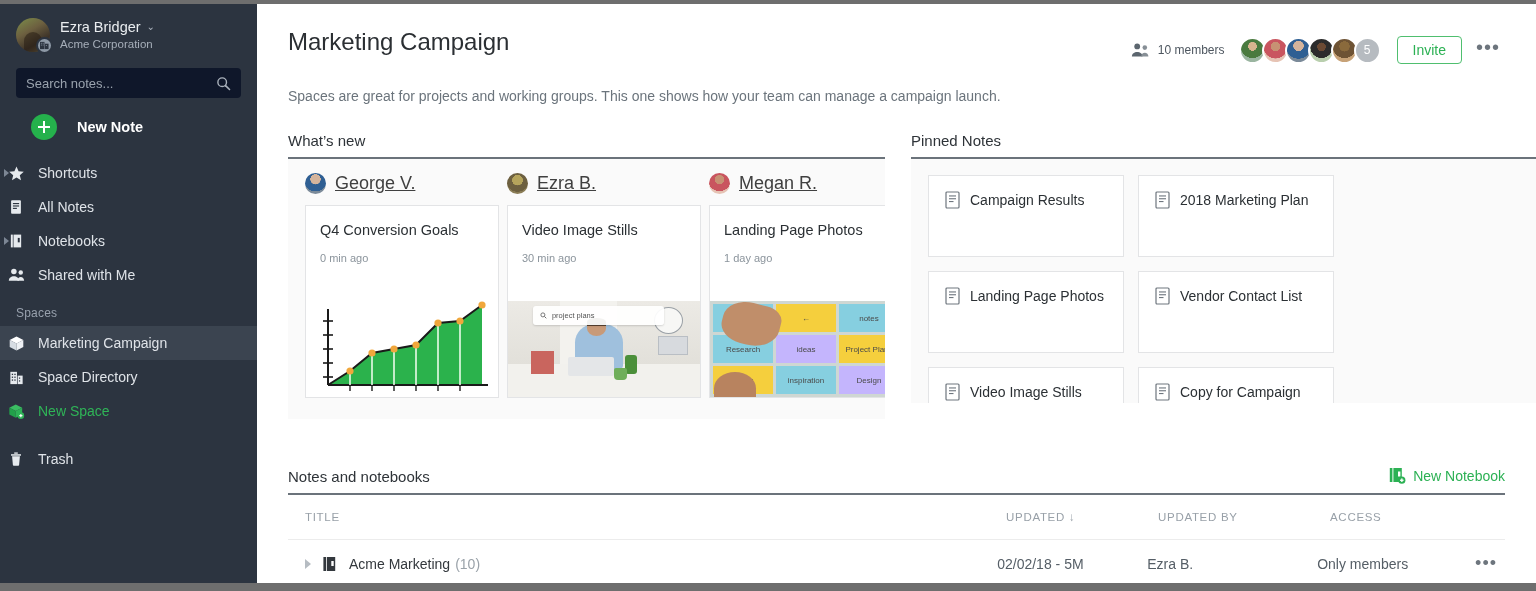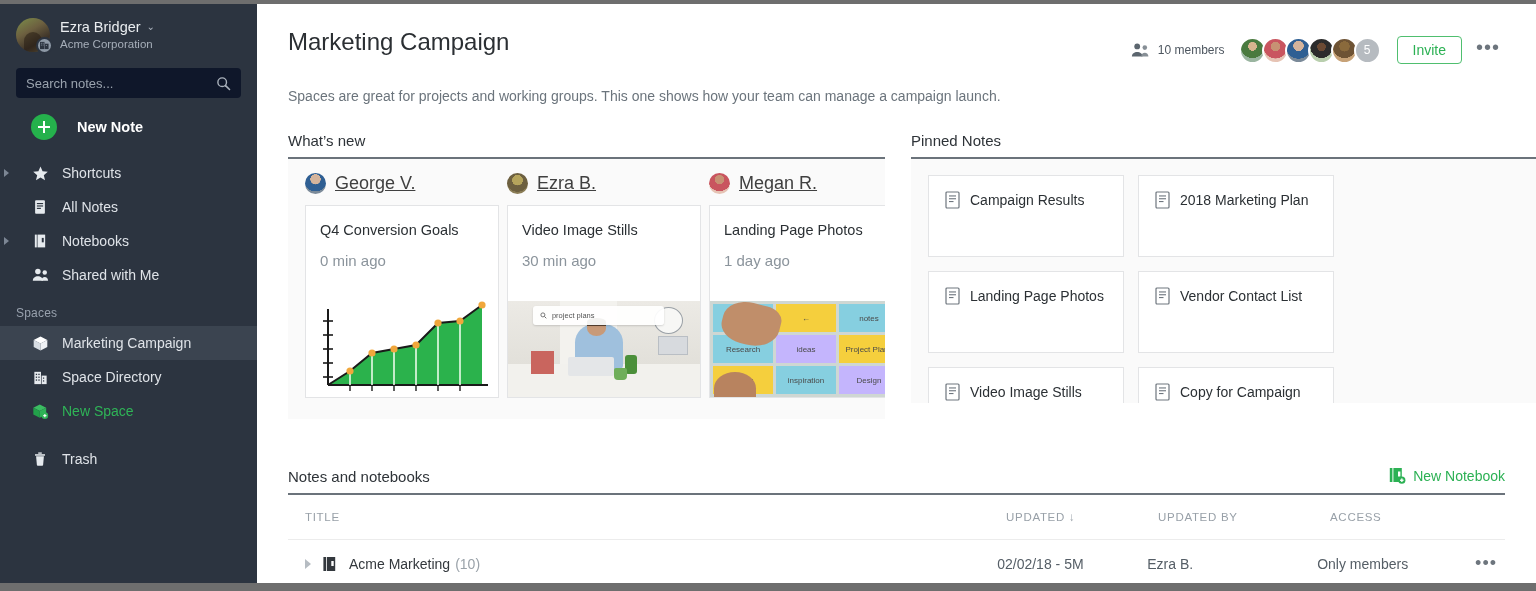--- a/index.html
+++ b/index.html
@@ -81,21 +81,21 @@
   }
   .plus-circle::after {
     content:""; position:absolute; width:2px; height:12px; background:#fff;
   }
   .plus-circle { position: relative; }
   .new-note-label { color:#fff; font-size: 14.5px; font-weight: bold; }
 
   .nav { margin-top: 2px; }
   .nav-item {
     display:flex; align-items:center; height: 34px;
-    padding-left: 32px; color:#dfe3e8; font-size: 14px; cursor: pointer;
+    padding-left: 8px; color:#dfe3e8; font-size: 14px; cursor: pointer;
     position: relative;
   }
   .nav-item .tri {
     position:absolute; left:4px; width:0; height:0;
     border-left: 5px solid #7c8694; border-top: 4px solid transparent; border-bottom: 4px solid transparent;
   }
   .nav-item .ico { width: 20px; height: 18px; margin-right: 10px; flex:none; display:flex; align-items:center; }
   .nav-item .ico svg { display:block; }
   .nav-item.active { background: #3b4450; }
   .nav-item.green { color: #2fb457; }
@@ -151,21 +151,21 @@
   .wn-row { display:flex; gap: 8px; padding-left: 17px; }
   .wn-col { width: 194px; flex:none; }
   .wn-author { display:flex; align-items:center; gap:9px; margin-bottom: 11px; }
   .wn-av { width:21px; height:21px; border-radius:50%; flex:none; overflow:hidden; }
   .wn-author-name { font-size: 18px; color:#404040;text-decoration:underline; }
   .wn-card {
     background:#fff; border:1px solid #e3e4e6; height: 193px; overflow:hidden;
     display:flex; flex-direction:column;
   }
   .wn-card-title { font-size: 14.5px; color:#2b3034; padding: 15px 14px 0 14px; line-height: 19px; }
-  .wn-card-time { font-size: 15px; color:#8b949c; padding: 12px 14px 0 14px; }
+  .wn-card-time { font-size: 11px; color:#8b949c; padding: 12px 14px 0 14px; }
   .wn-thumb { margin-top: auto; height: 96px; width:100%; overflow:hidden; position:relative; background:#f4f4f4; }
 
   
   .mini-chart { width:100%; height:100%; display:block; }
 
   
   .photo-desk { position:absolute; inset:0; background:#d9dbd6; }
   .photo-desk .wall { position:absolute; left:0; top:0; right:0; height:66%; background:linear-gradient(180deg,#eceae5,#e2e0da); }
   .photo-desk .panel { position:absolute; left:27%; top:0; width:30%; height:66%; background:#f3f2ee; }
   .photo-desk .desk { position:absolute; left:0; right:0; bottom:0; height:34%; background:#f2f1ed; }

